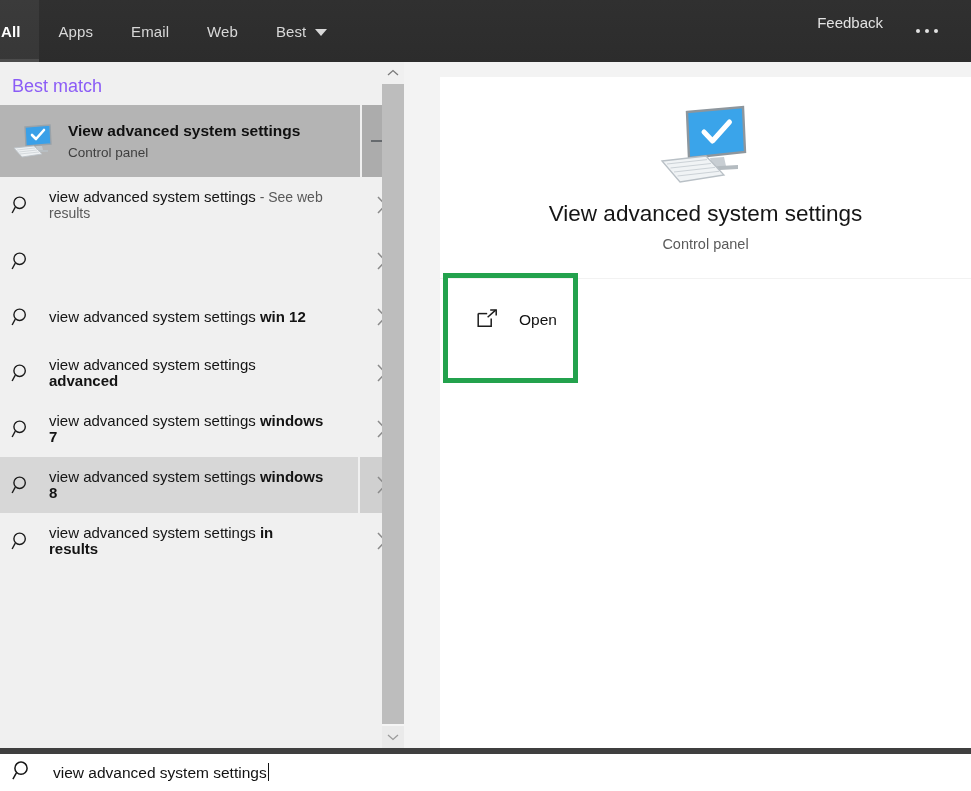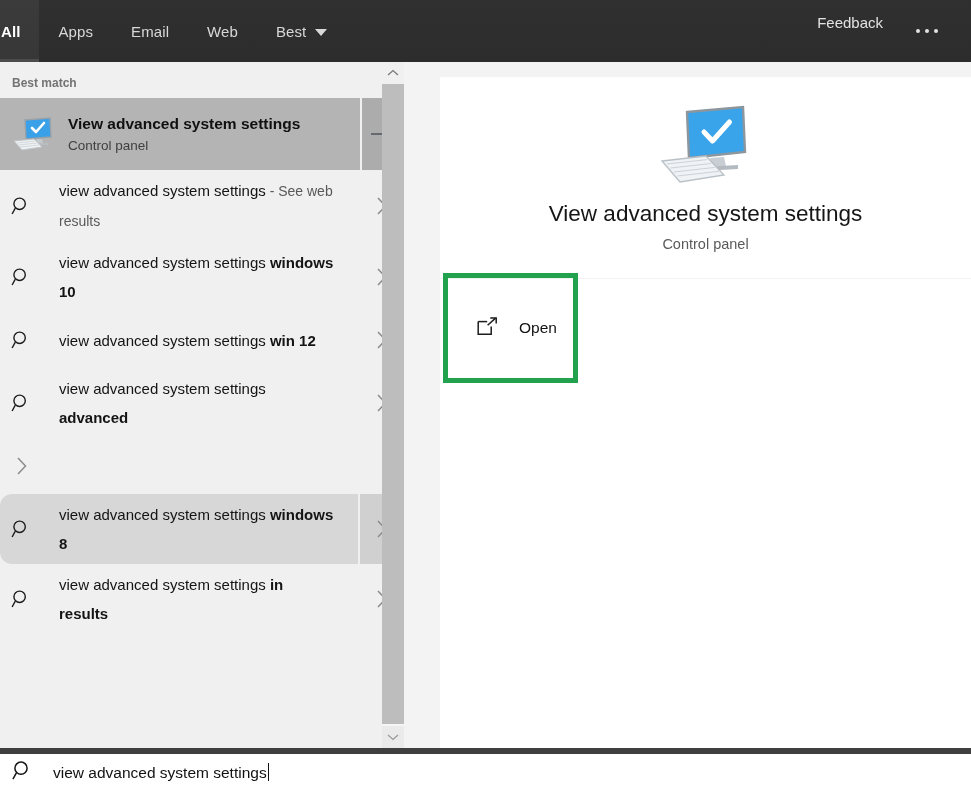--- a/index.html
+++ b/index.html
@@ -96,23 +96,23 @@
   
   .leftpane {
     position: absolute;
     left: 0; top: 62px;
     width: 404px;
     height: 686px;
     background: #f0f0f0;
     overflow: hidden;
   }
   .section-head {
-    font-size: 12px;
-    font-weight: bold;
-    color: #737373;
+    font-size: 18px;
+    font-weight: normal;
+    color: #8b5cf6;
     padding: 14px 0 8px 12px;
     user-select: none;
   }
 
   
   .bestmatch {
     position: relative;
     display: flex;
     align-items: center;
     height: 72px;
@@ -157,42 +157,42 @@
 
   
   .weblist { }
   .webrow {
     position: relative;
     display: flex;
     align-items: stretch;
     min-height: 56px;
     cursor: default;
   }
-  .webrow.hover { background: #d7d7d7; border-radius: 12px; }
+  .webrow.hover { background: #d7d7d7; }
   .webrow .wr-main {
     display: flex;
     align-items: center;
     flex: 1 1 auto;
     min-width: 0;
     padding-left: 11px;
     padding-right: 8px;
   }
   .webrow .wr-chev {
     flex: 0 0 44px;
     width: 44px;
     display: flex;
     align-items: center;
     justify-content: center;
   }
   .webrow.hover .wr-chev { background: #d0d0d0; border-left: 2px solid #f0f0f0; }
   .wr-label {
-    margin-left: 28px;
+    margin-left: 18px;
     font-size: 15px;
     color: #141414;
-    line-height: 29px;
+    line-height: 16px;
     padding: 6px 0;
     max-width: 276px;
   }
   .wr-label b { font-weight: bold; }
   .wr-label .muted { color: #595959; font-size: 14px; }
 
   .mag { width: 20px; height: 20px; flex: 0 0 20px; }
 
   
   .scrollbar {
@@ -250,21 +250,21 @@
     color: #5a5a5a;
   }
   .preview-divider {
     position: absolute;
     left: 0; right: 0; top: 201px;
     height: 1px;
     background: #f2f2f2;
   }
   .open-action {
     position: absolute;
-    left: 25px; top: 226px;
+    left: 25px; top: 218px;
     display: flex;
     align-items: center;
     height: 50px;
     padding-left: 12px;
     cursor: default;
   }
   .open-label {
     margin-left: 21px;
     font-size: 15.5px;
     color: #111111;
@@ -398,21 +398,20 @@
               <path d="M3 3 L10.5 11 L3 19" fill="none" stroke="#8b8b8b" stroke-width="1.5"></path>
             </svg>
           </div>
         </div>
         <div class="webrow">
           <div class="wr-main">
             <span class="mag"><svg width="20" height="20" viewBox="0 0 20 20">
                 <circle cx="8.6" cy="7.8" r="5.7" fill="none" stroke="#1a1a1a" stroke-width="1.4"></circle>
                 <path d="M4.3 12.1 L1.1 18" stroke="#1a1a1a" stroke-width="1.4" fill="none"></path>
               </svg></span>
-            <div class="wr-label"><span>view advanced system settings </span><b>windows 10</b></div>
           </div>
           <div class="wr-chev">
             <svg width="14" height="22" viewBox="0 0 14 22">
               <path d="M3 3 L10.5 11 L3 19" fill="none" stroke="#8b8b8b" stroke-width="1.5"></path>
             </svg>
           </div>
         </div>
         <div class="webrow">
           <div class="wr-main">
             <span class="mag"><svg width="20" height="20" viewBox="0 0 20 20">
@@ -435,20 +434,27 @@
               </svg></span>
             <div class="wr-label"><span>view advanced system settings </span><b>advanced</b></div>
           </div>
           <div class="wr-chev">
             <svg width="14" height="22" viewBox="0 0 14 22">
               <path d="M3 3 L10.5 11 L3 19" fill="none" stroke="#8b8b8b" stroke-width="1.5"></path>
             </svg>
           </div>
         </div>
         <div class="webrow">
+          <div class="wr-main">
+            <span class="mag"><svg width="20" height="20" viewBox="0 0 20 20">
+                <circle cx="8.6" cy="7.8" r="5.7" fill="none" stroke="#1a1a1a" stroke-width="1.4"></circle>
+                <path d="M4.3 12.1 L1.1 18" stroke="#1a1a1a" stroke-width="1.4" fill="none"></path>
+              </svg></span>
+            <div class="wr-label"><span>view advanced system settings </span><b>windows 7</b></div>
+          </div>
           <div class="wr-chev">
             <svg width="14" height="22" viewBox="0 0 14 22">
               <path d="M3 3 L10.5 11 L3 19" fill="none" stroke="#8b8b8b" stroke-width="1.5"></path>
             </svg>
           </div>
         </div>
         <div class="webrow hover">
           <div class="wr-main">
             <span class="mag"><svg width="20" height="20" viewBox="0 0 20 20">
                 <circle cx="8.6" cy="7.8" r="5.7" fill="none" stroke="#1a1a1a" stroke-width="1.4"></circle>

